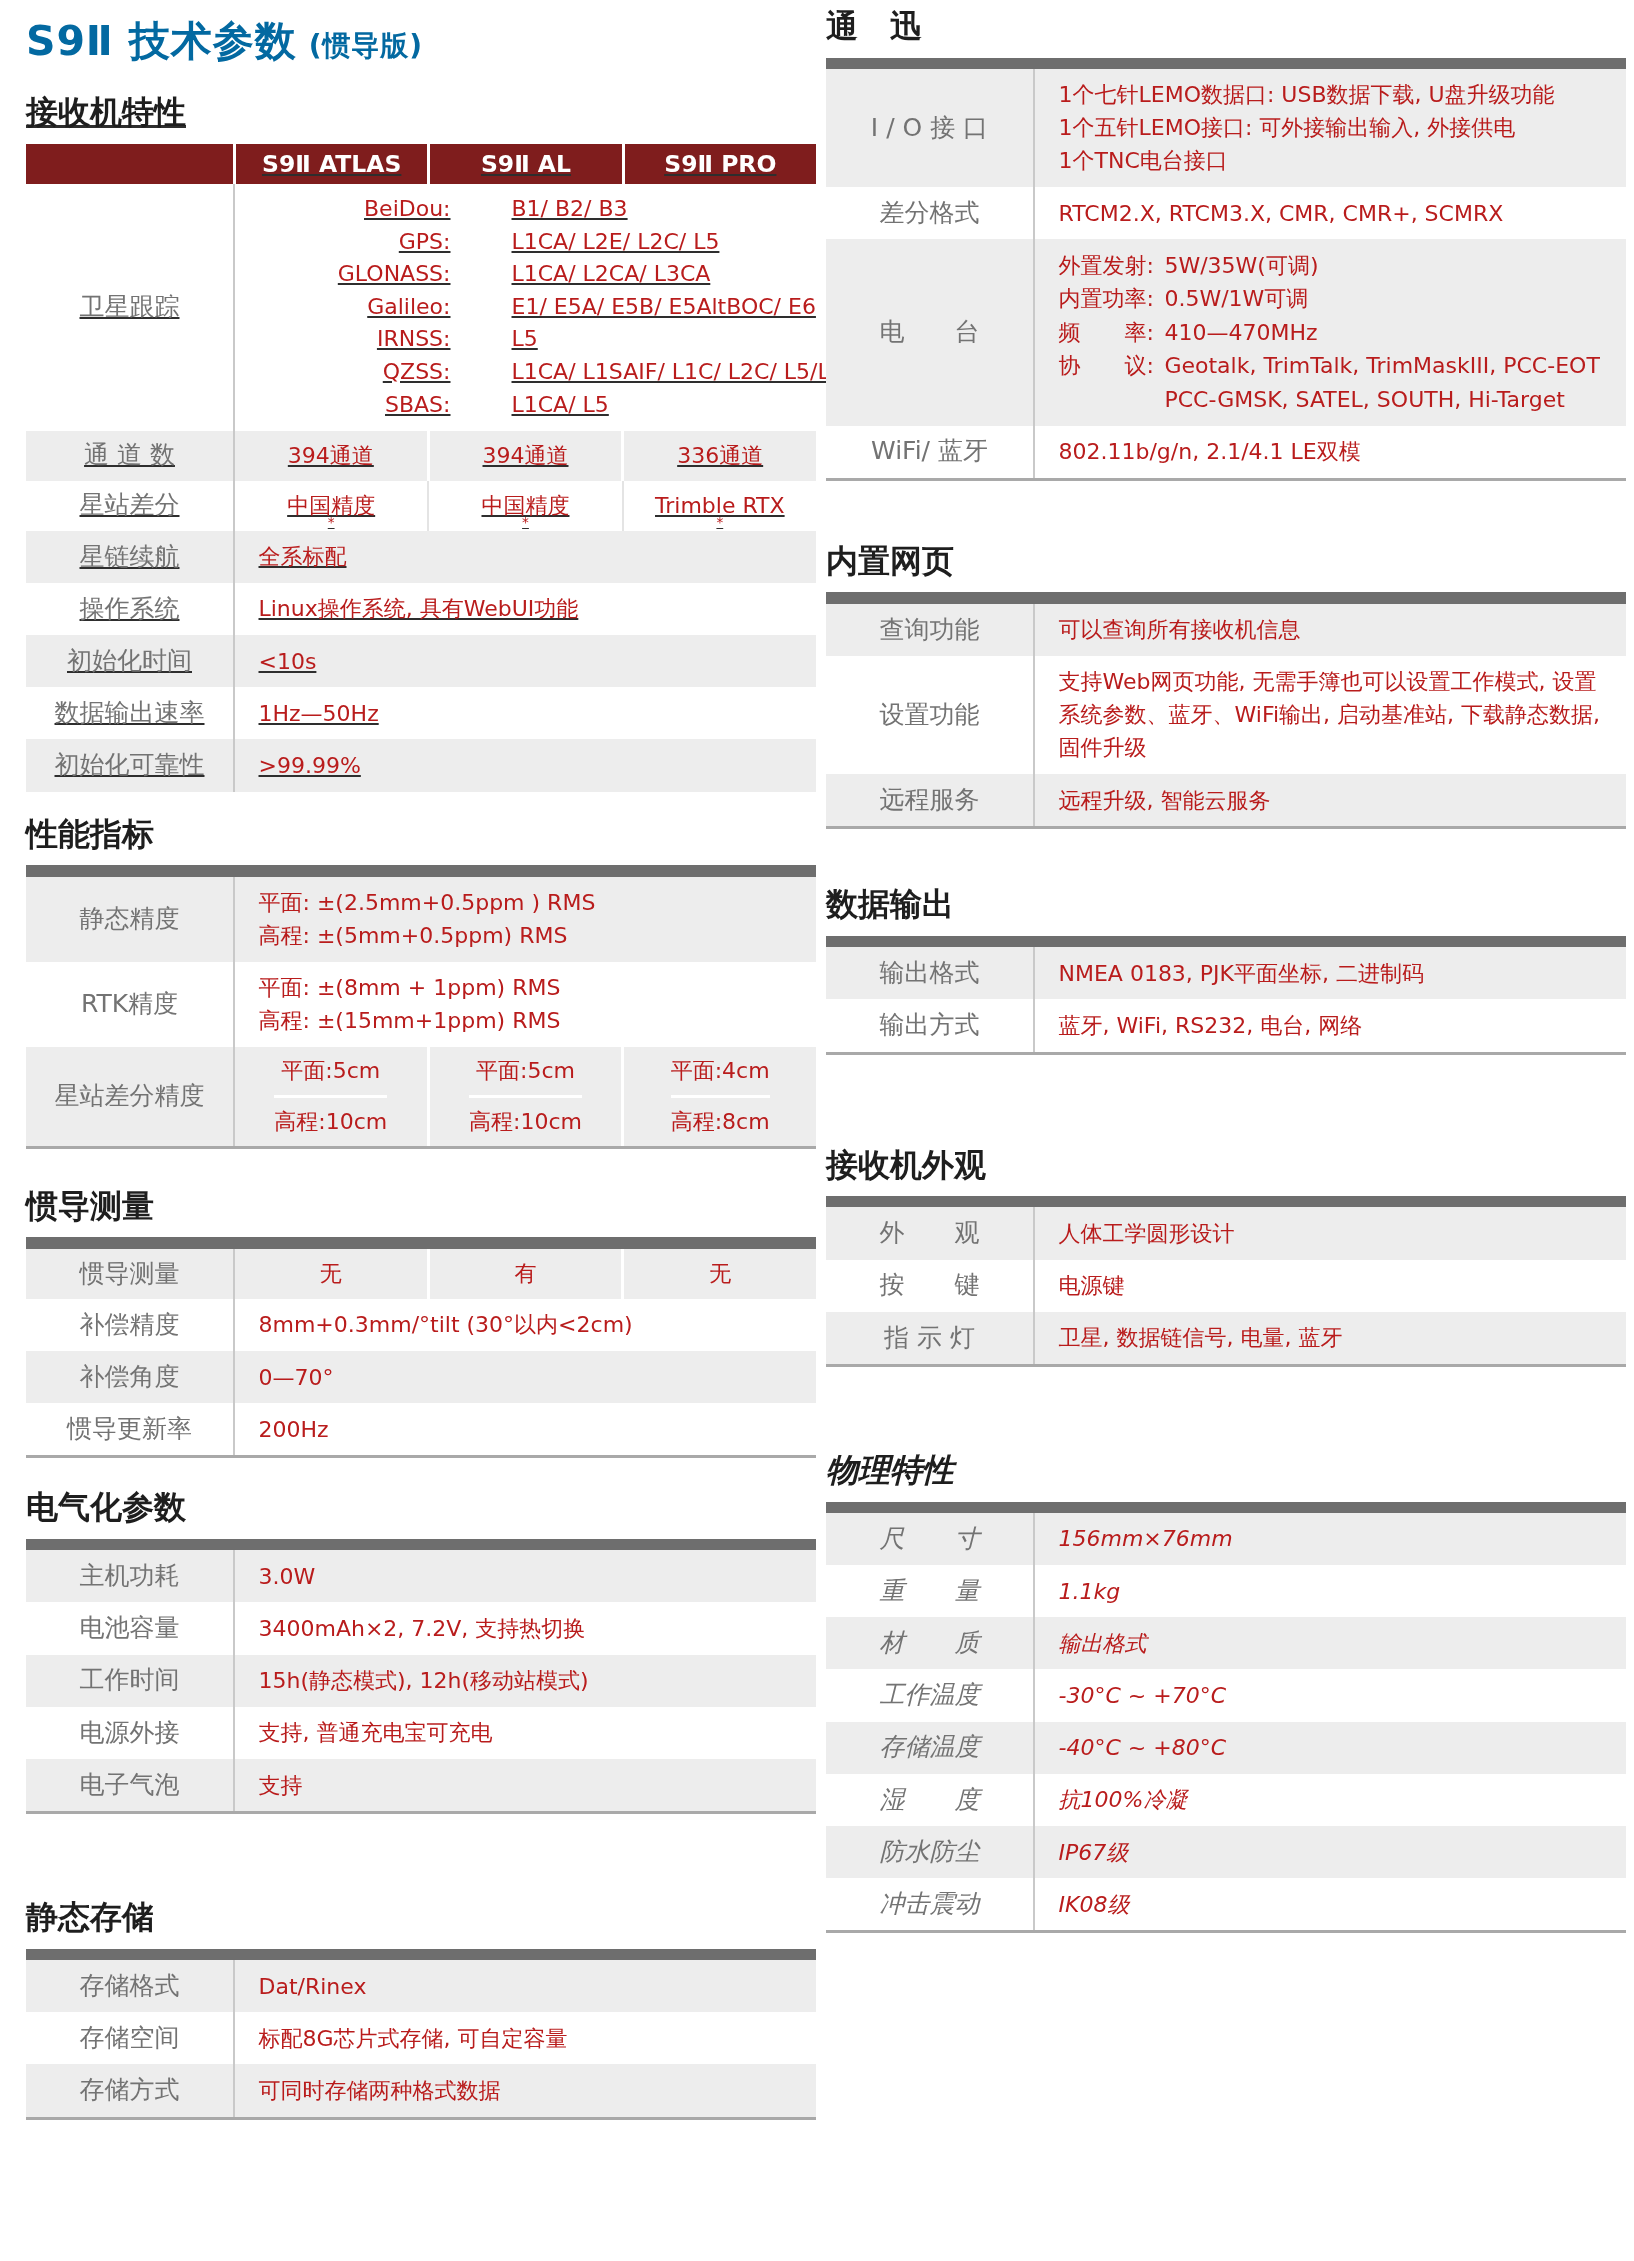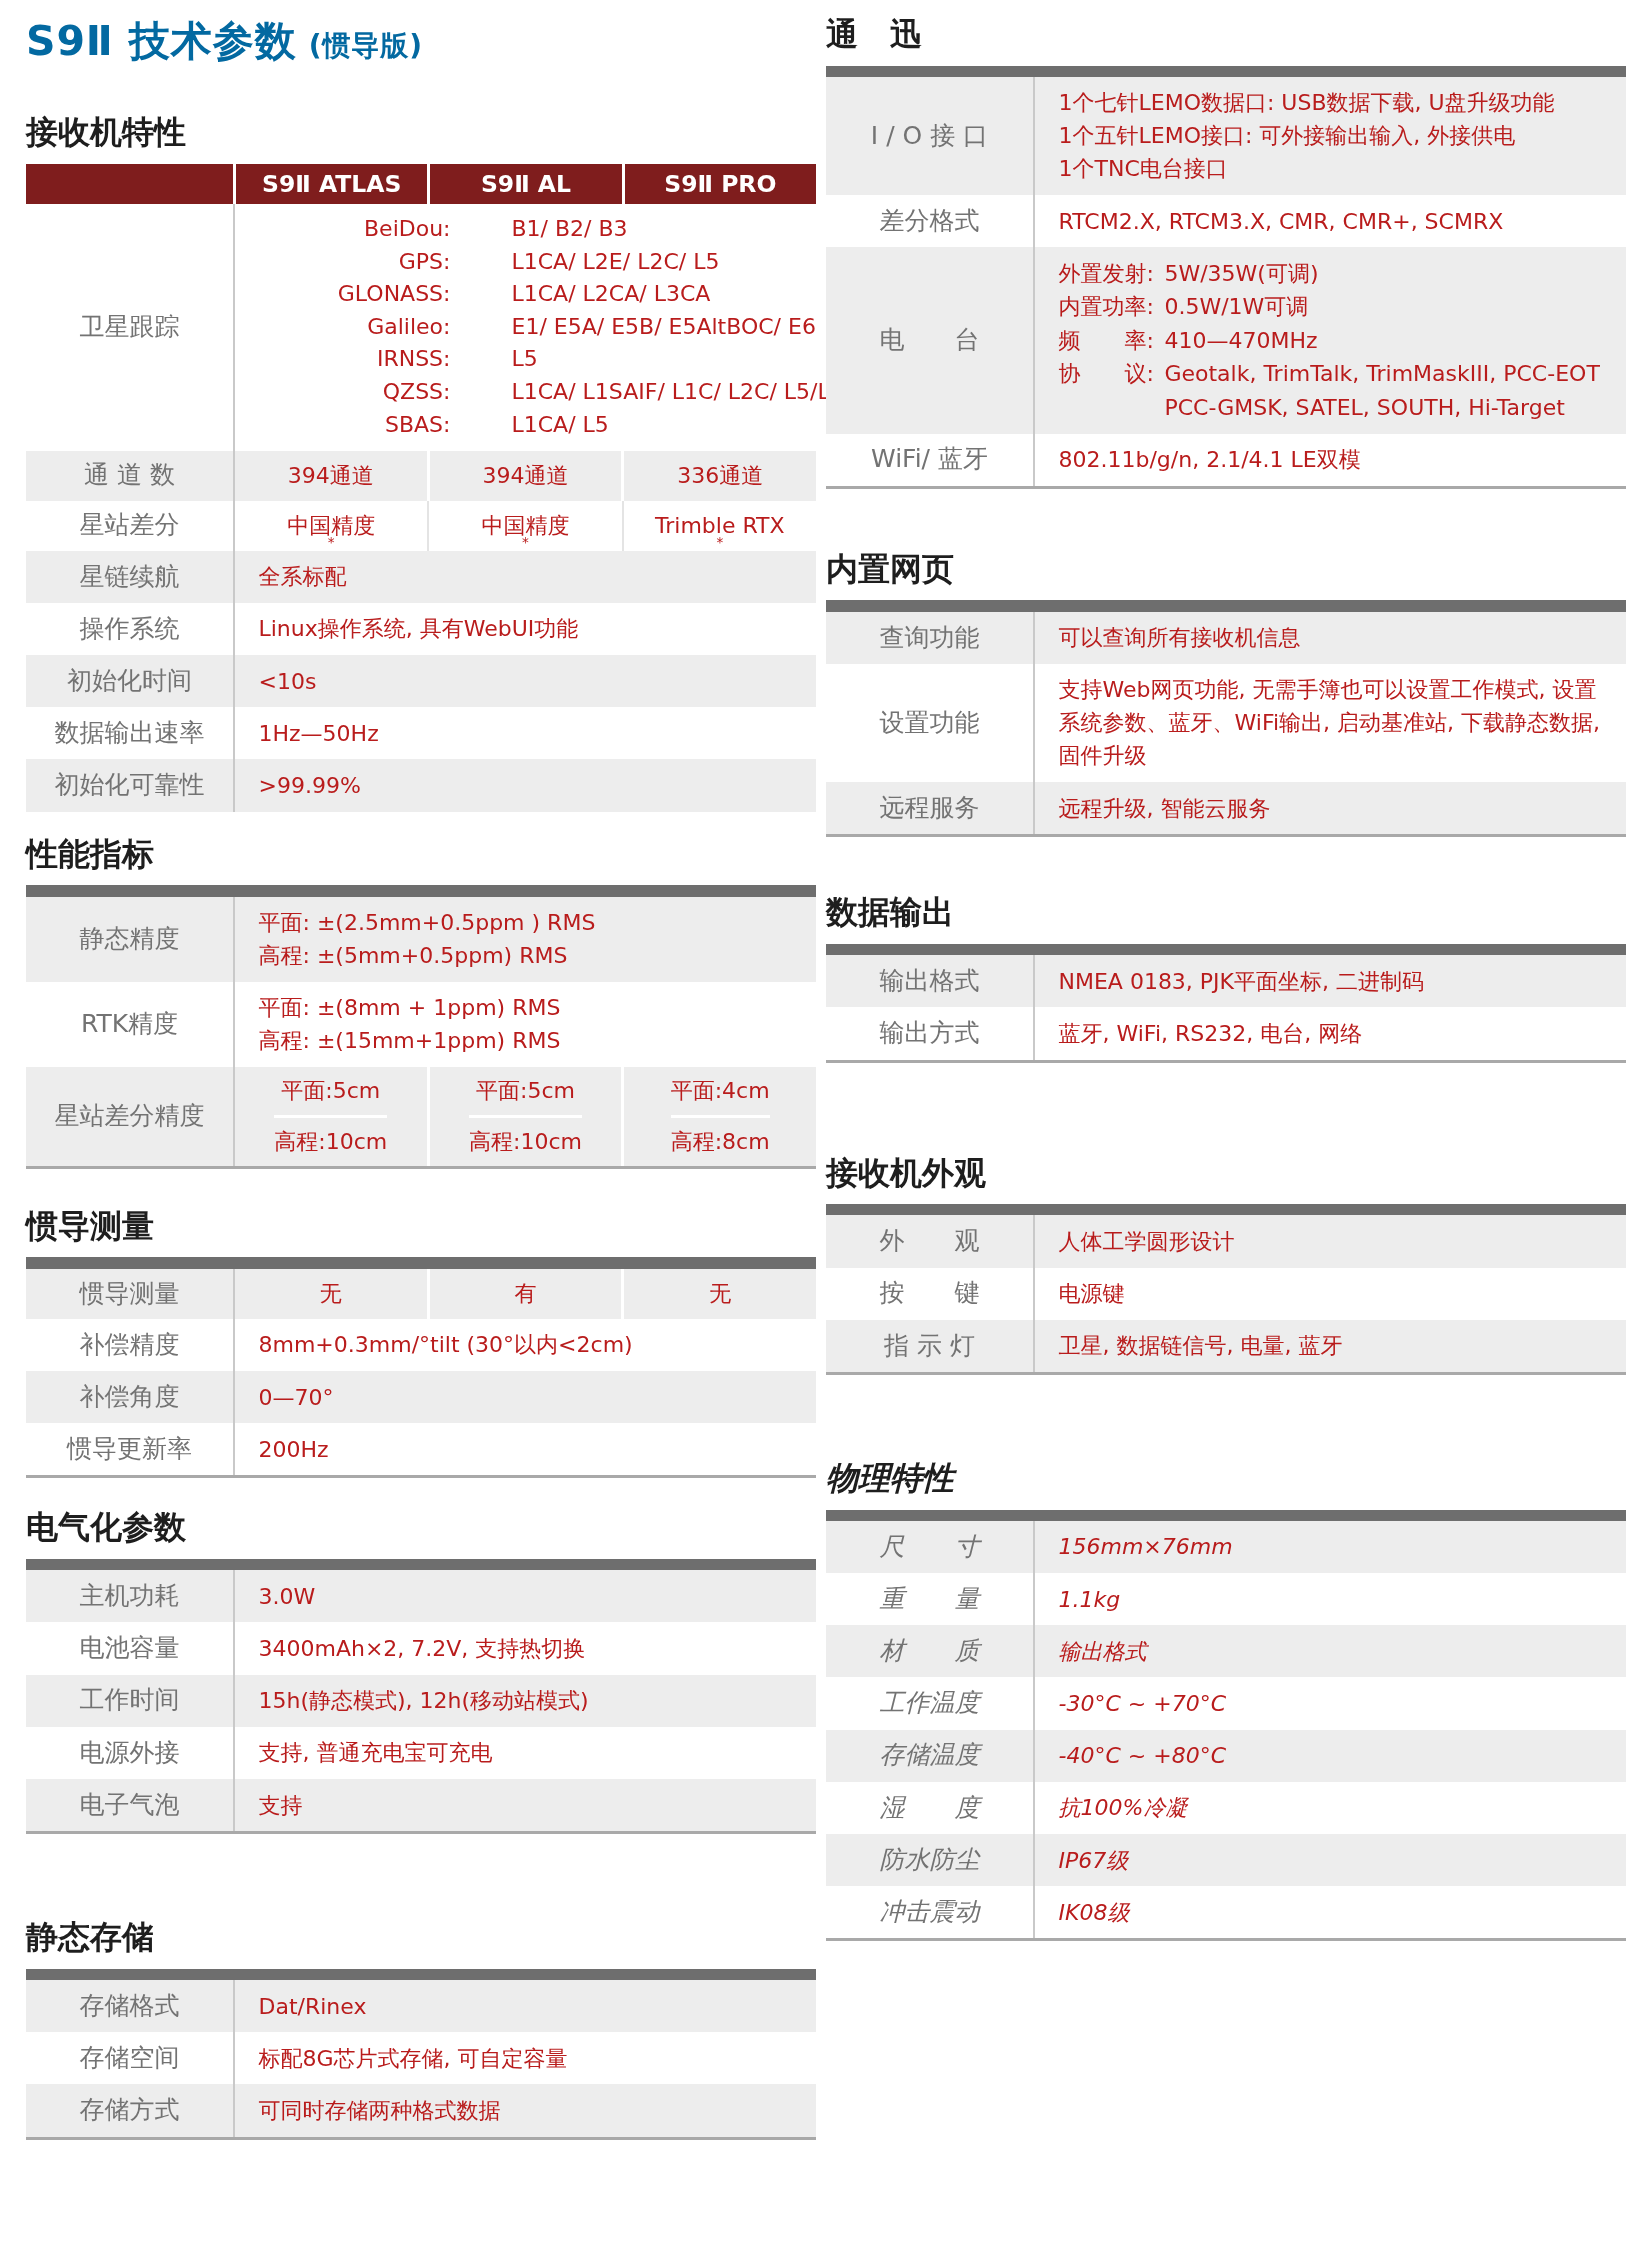--- a/index.html
+++ b/index.html
@@ -3,30 +3,30 @@
 <meta charset="utf-8">
 <style>
   html,body{margin:0;padding:0;}
   body{
     width:1634px;height:2261px;position:relative;background:#ffffff;
     font-family:"DejaVu Sans","Liberation Sans",sans-serif;
     color:#2e2e2e;overflow:hidden;
   }
   .col{position:absolute;top:0;}
   #left-col{left:26px;top:19px;width:790px;}
-  #right-col{left:826px;top:15px;width:800px;}
+  #right-col{left:826px;top:7px;width:800px;}
 
   .doc-title{font-size:41px;font-weight:bold;color:#0369a1;letter-spacing:0.9px;line-height:1.1;}
   .doc-title .suffix{font-size:28px;margin-left:12.2px;}
 
   .section{margin-top:0;}
   .section-title{font-size:32px;font-weight:bold;color:#1e1e1e;margin:0 0 12.2px 0;line-height:1.2;}
 
   
-  #sec-receiver-features{margin-top:49px;}
+  #sec-receiver-features{margin-top:29px;text-decoration:underline;}
   #sec-performance{margin-top:23px;}
   #sec-ins{margin-top:38px;}
   #sec-electrical{margin-top:30px;}
   #sec-static-storage{margin-top:84px;}
   #sec-web{margin-top:61px;}
   #sec-data-output{margin-top:56px;}
   #sec-appearance{margin-top:91px;}
   #sec-physical{margin-top:84px;font-style:italic;}
 
   .spec-table{width:100%;}

